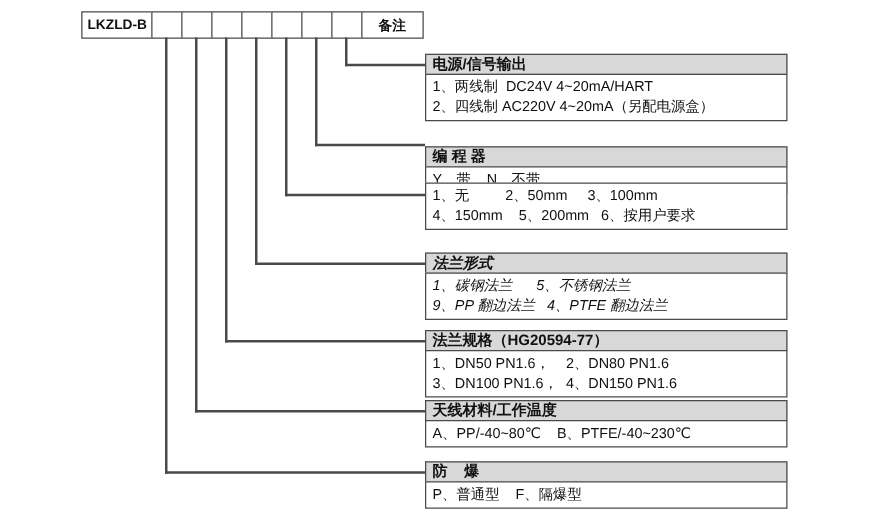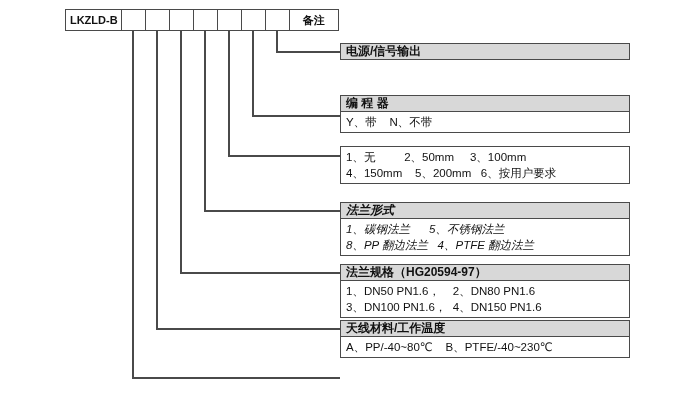--- a/index.html
+++ b/index.html
@@ -77,23 +77,27 @@
   <div class="vline" style="left:156.25px;top:29.5px;height:300px;"></div>
   <div class="hline" style="left:156.25px;top:328px;width:183.75px;"></div>
 
   <div class="vline" style="left:132.25px;top:29.5px;height:349px;"></div>
   <div class="hline" style="left:132.25px;top:377px;width:207.75px;"></div>
 
   <div class="section" style="top:43px;">
     <div class="sec-header">
       <span>电源/信号输出</span>
     </div>
+    <div class="sec-body">
+      <div class="body-line">1、两线制  DC24V 4~20mA/HART</div>
+      <div class="body-line">2、四线制 AC220V 4~20mA（另配电源盒）</div>
+    </div>
   </div>
 
-  <div class="section" style="top:95px;">
+  <div class="section" style="top:117px;">
     <div class="sec-header">
       <span>编 程 器</span>
     </div>
     <div class="sec-body">
       <div class="body-line">Y、带    N、不带</div>
     </div>
   </div>
 
   <div class="section" style="top:147px;">
     <div class="sec-body">
@@ -101,37 +105,45 @@
       <div class="body-line">4、150mm    5、200mm   6、按用户要求</div>
     </div>
   </div>
 
   <div class="section" style="top:202px;font-style:italic;">
     <div class="sec-header">
       <span>法兰形式</span>
     </div>
     <div class="sec-body">
       <div class="body-line">1、碳钢法兰      5、不锈钢法兰</div>
-      <div class="body-line">8、PP 翻边法兰   4、PTFE 翻边法兰</div>
+      <div class="body-line">9、PP 翻边法兰   4、PTFE 翻边法兰</div>
     </div>
   </div>
 
   <div class="section" style="top:264px;">
     <div class="sec-header">
-      <span>法兰规格（HG20594-97）</span>
+      <span>法兰规格（HG20594-77）</span>
     </div>
     <div class="sec-body">
       <div class="body-line">1、DN50 PN1.6，    2、DN80 PN1.6</div>
       <div class="body-line">3、DN100 PN1.6，  4、DN150 PN1.6</div>
     </div>
   </div>
 
   <div class="section" style="top:320px;">
     <div class="sec-header">
       <span>天线材料/工作温度</span>
     </div>
     <div class="sec-body">
       <div class="body-line">A、PP/-40~80℃    B、PTFE/-40~230℃</div>
     </div>
   </div>
 
+  <div class="section" style="top:369px;">
+    <div class="sec-header">
+      <span>防    爆</span>
+    </div>
+    <div class="sec-body">
+      <div class="body-line">P、普通型    F、隔爆型</div>
+    </div>
+  </div>
 
 </div>
 
 </body></html>

